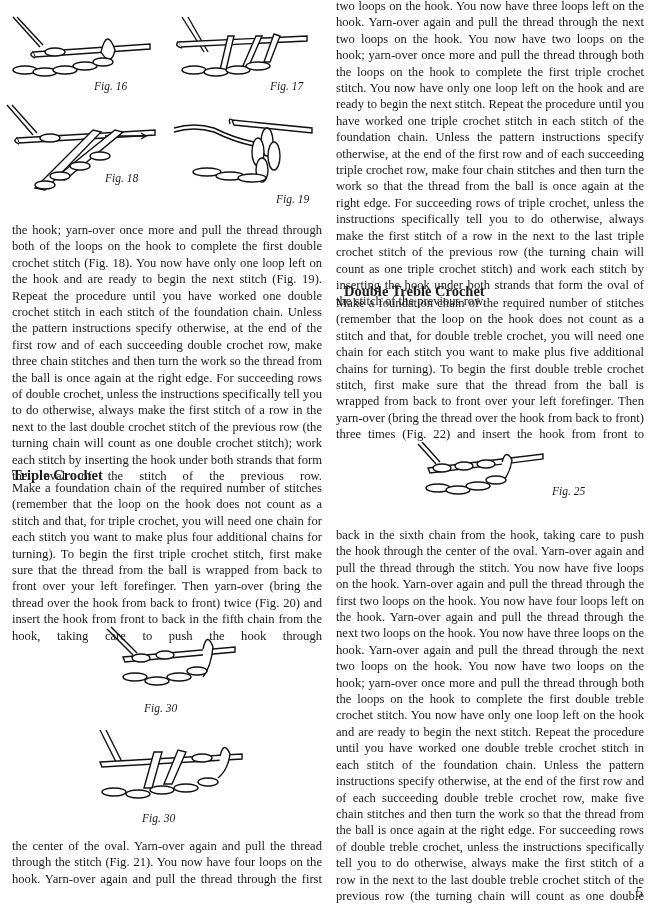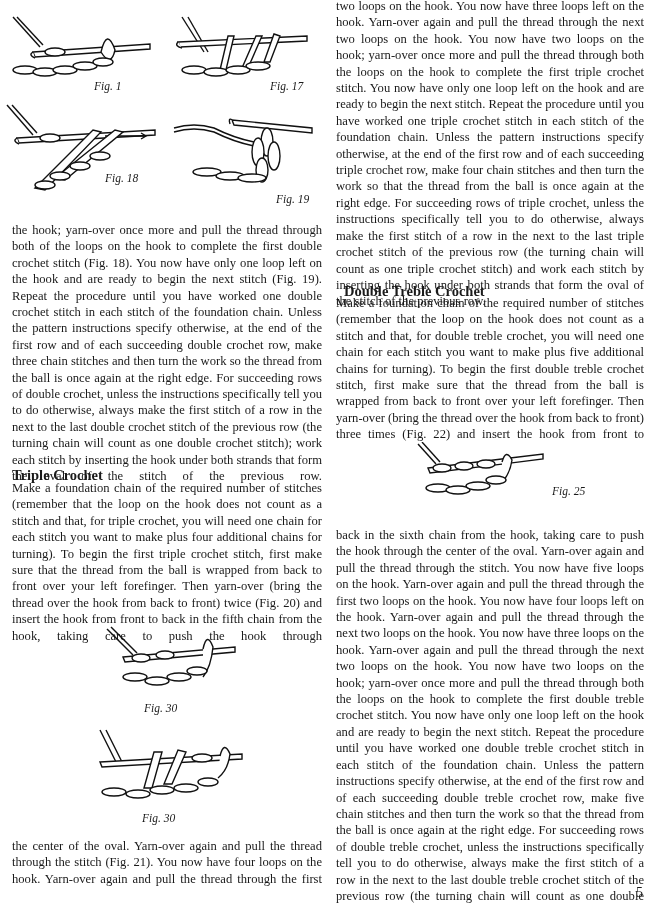--- a/index.html
+++ b/index.html
@@ -26,21 +26,21 @@
   <path class="y" d="M28 40 L145 32 L145 37 L30 45 Z"></path>
   <path class="y" d="M28 40 q-5 3 2 6"></path>
   <ellipse class="y" cx="50" cy="40" rx="10" ry="4"></ellipse>
   <path class="y" d="M96 40 q6 -25 14 -2 q-4 18 -14 2"></path>
   <ellipse class="y" cx="20" cy="58" rx="12" ry="4"></ellipse>
   <ellipse class="y" cx="40" cy="60" rx="12" ry="4"></ellipse>
   <ellipse class="y" cx="60" cy="58" rx="12" ry="4"></ellipse>
   <ellipse class="y" cx="80" cy="54" rx="12" ry="4"></ellipse>
   <ellipse class="y" cx="98" cy="50" rx="10" ry="4"></ellipse>
 </svg>
-<div class="cap" style="left:94px;top:80px">Fig. 1</div>
+<div class="cap" style="left:94px;top:80px">Fig. 16</div>
 
 <svg class="fig" style="left:172px;top:12px" width="140" height="70" viewBox="0 0 140 70">
   <path class="ln" d="M10 5 L32 40"></path>
     <path class="ln" d="M16 5 L36 40"></path>
   <path class="y" d="M6 30 L135 24 L135 29 L8 35 Z"></path>
   <path class="y" d="M6 30 q-4 4 4 6"></path>
   <path class="y" d="M48 58 L56 24 L62 24 L54 58 Z"></path>
   <path class="y" d="M70 56 L84 24 L90 24 L76 56 Z"></path>
   <path class="y" d="M92 50 L102 22 L108 24 L98 50 Z"></path>
   <ellipse class="y" cx="22" cy="58" rx="12" ry="4"></ellipse>

